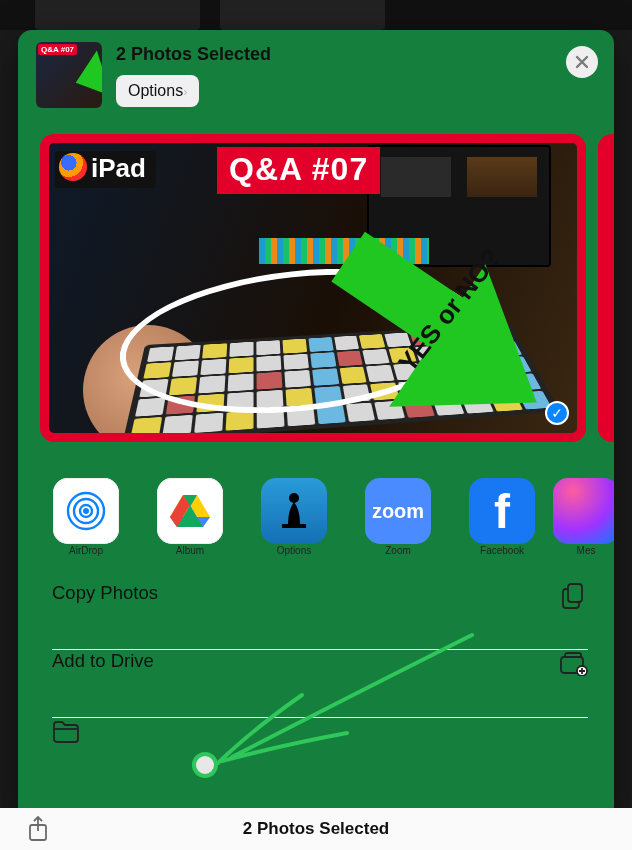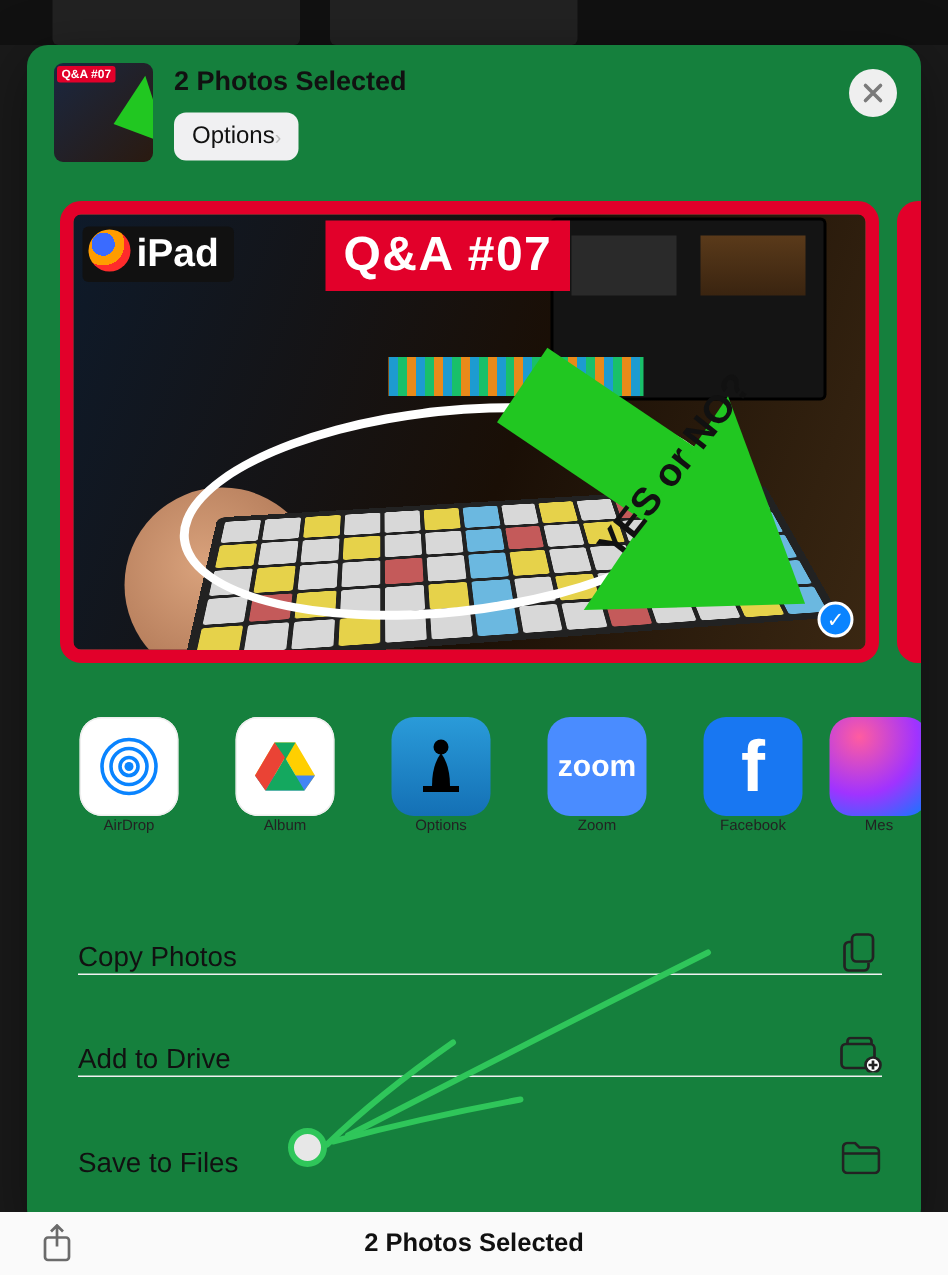--- a/index.html
+++ b/index.html
@@ -67,21 +67,21 @@
   .app-lbl{ font-size:10px; color:#222;}
   .ico-airdrop{ background:#fff; box-shadow:inset 0 0 0 1px #eee;}
   .ico-mail{ background:linear-gradient(#3ea2ff,#0a6bff);}
   .ico-drive{ background:#fff; box-shadow:inset 0 0 0 1px #eee;}
   .ico-kindle{ background:linear-gradient(#2a9bd9,#1470b5);}
   .ico-zoom{ background:#4a8cff; font-weight:700; font-size:20px;}
   .ico-fb{ background:#1877f2; font-weight:900; font-family:Arial; font-size:48px;}
   .ico-mes{ background:radial-gradient(circle at 30% 20%,#ff5ca0,#a033ff 55%,#0a7cff);}
 
   .actions{ padding:16px 26px 0 34px; position:relative;}
-  .action{ display:flex; align-items:flex-end; justify-content:space-between; height:68px; border-bottom:1px solid #f1f1f2;}
+  .action{ display:flex; align-items:flex-start; justify-content:space-between; height:68px; border-bottom:1px solid #f1f1f2;}
   .action:last-child{border-bottom:none;}
   .action-lbl{ font-size:18.5px; color:#111;}
   .action-ico{ width:28px; height:28px; display:flex; align-items:center; justify-content:center;}
   .highlight{ position:relative;}
   .highlight:before{ content:""; position:absolute; left:-8px; top:-6px; width:128px; height:32px; background:#f7c33a; border-radius:6px; z-index:-1; transform:rotate(-1deg);}
 
   
   .anno{ position:absolute; left:192px; top:595px; width:300px; height:200px; pointer-events:none;}
   .anno svg{ width:100%; height:100%; overflow:visible;}
   .ring{ position:absolute; left:192px; top:752px; width:26px; height:26px; border-radius:50%; border:4px solid #2fc65a; background:#e7e7e7;}
@@ -269,21 +269,20 @@
       <span class="action-ico">
         <svg width="28" height="24" viewBox="0 0 28 24" fill="none" stroke="#222" stroke-width="1.8">
             <rect x="1" y="5" width="22" height="16" rx="3"></rect>
             <path d="M5 5 V3 a2 2 0 0 1 2 -2 h12 a2 2 0 0 1 2 2 v2"></path>
             <circle cx="22" cy="19" r="5" fill="#fff"></circle>
             <path d="M22 16 v6 M19 19 h6"></path>
           </svg>
       </span>
     </div>
     <div class="action">
-      <span class="action-lbl highlight">Save to Files</span>
       <span class="action-ico">
         <svg width="26" height="22" viewBox="0 0 26 22" fill="none" stroke="#222" stroke-width="1.8">
             <path d="M1 4 a3 3 0 0 1 3 -3 h5 l3 3 h10 a3 3 0 0 1 3 3 v11 a3 3 0 0 1 -3 3 H4 a3 3 0 0 1 -3 -3 Z"></path>
             <line x1="1" y1="8" x2="25" y2="8"></line>
           </svg>
       </span>
     </div>
   </div>
 
 </div>

